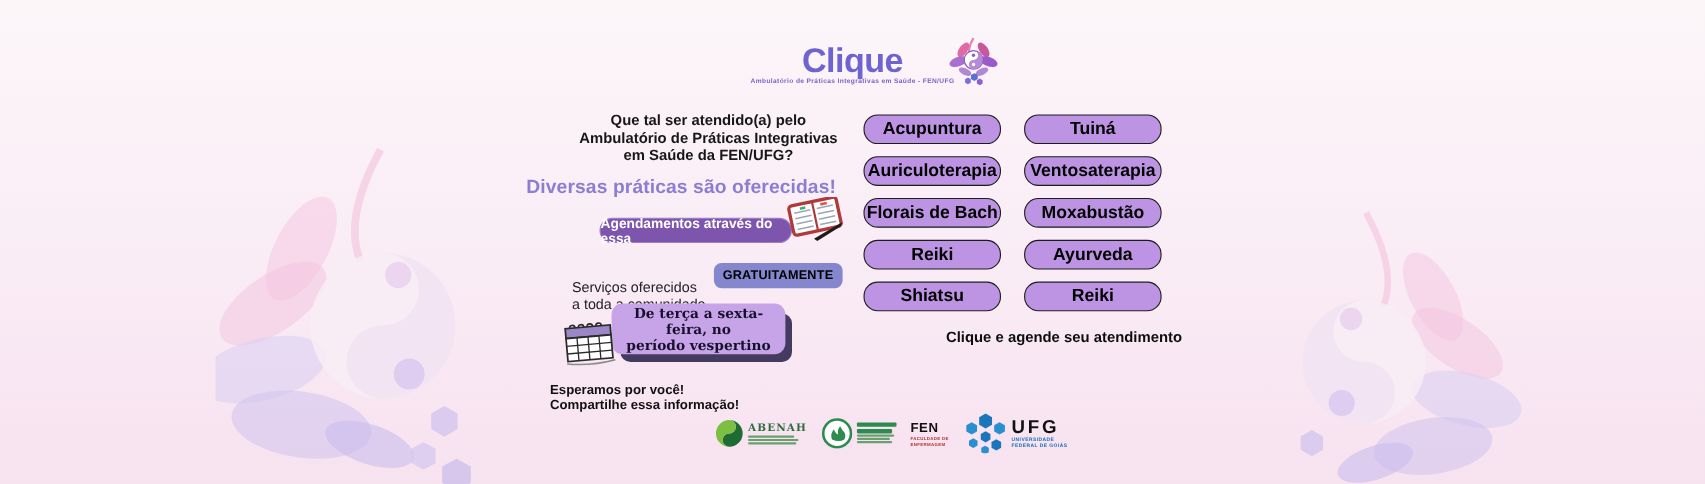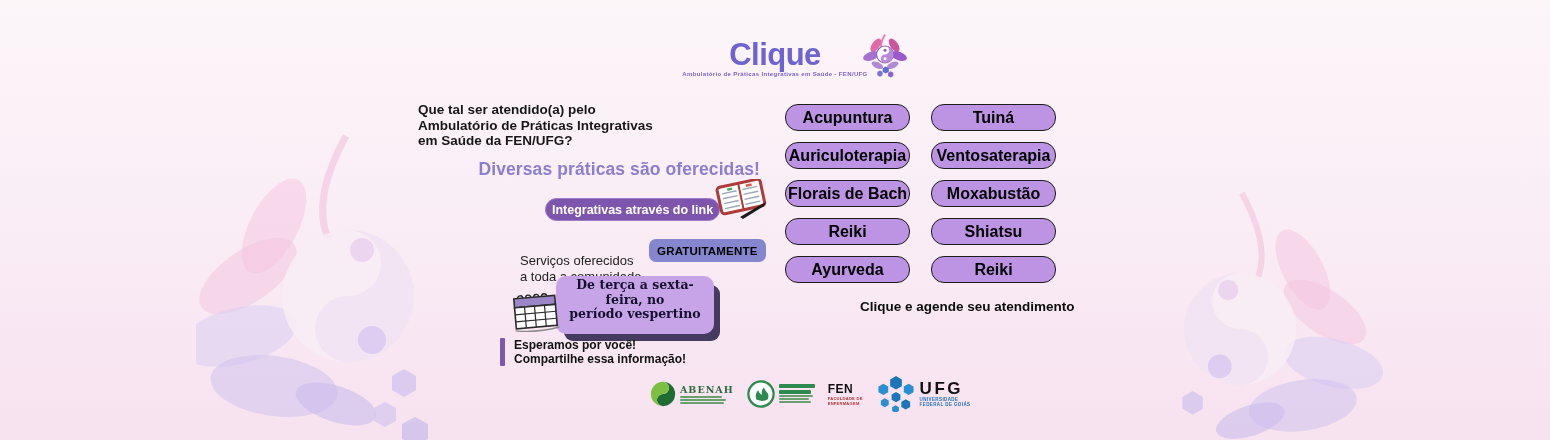--- a/index.html
+++ b/index.html
@@ -24,21 +24,21 @@
     line-height:30px;
   }
   .logo-subtitle {
     font-size:6px; font-weight:700; color:#7a62ce; letter-spacing:0.35px; margin-top:1px;
     white-space:nowrap;
   }
   .logo-flower { position:absolute; right:-40px; top:-7px; width:46px; height:46px; }
 
   
   .intro {
-    position:absolute; top:102px; right:832px; width:300px; text-align:left;
+    position:absolute; top:102px; right:756px; width:300px; text-align:center;
     font-size:13.5px; font-weight:700; color:#171717; line-height:15.5px;
   }
   .highlight-line {
     position:absolute; top:159px; right:790px; white-space:nowrap;
     font-size:17.5px; font-weight:800; color:#8b7ed0; letter-spacing:0.1px;
   }
 
   .link-btn {
     position:absolute; left:545px; top:198px; width:175px; height:23px;
     background:#7e55ad; border-radius:12px; border:1px solid #9d7cc6;
@@ -52,29 +52,29 @@
     font-family:Liberation Sans, sans-serif; font-size:13px; line-height:15.5px; color:#222;margin-top:20px;
   }
   .free-badge {
     position:absolute; left:649px; top:239px; height:23px; padding:0 8px;
     background:#8487ce; border-radius:7px;
     display:flex; align-items:center; justify-content:center;
     font-size:11.5px; font-weight:800; color:#000; letter-spacing:0.2px; white-space:nowrap;
   }
 
   .schedule-box {
-    position:absolute; left:556px; top:276px; width:158px; padding:2px 6px 12px;
+    position:absolute; left:556px; top:276px; width:158px; padding:2px 6px 0;
     background:#c7a4e7; border-radius:10px; text-align:center;
     font-family:"DejaVu Serif", serif; font-size:12.5px; font-weight:700;
     color:#15102e; line-height:14.5px;
     box-shadow:7px 8px 0 -1px #453a60;
   }
   .calendar-icon { position:absolute; left:510px; top:287px; width:52px; height:46px; }
 
-  .closing { position:absolute; left:500px; top:338px; display:flex; gap:9px; align-items:stretch; }
+  .closing { position:absolute; left:500px; top:338px; display:flex; gap:9px; align-items:stretch;flex-direction:column; }
   .closing-bar { width:5px; background:#7d58ae; border-radius:1px; }
   .closing-text { font-size:12px; font-weight:600; color:#111; line-height:14px; }
 
   
   .practices {
     position:absolute; left:785px; top:104px;
     display:grid; grid-template-columns:125px 125px; column-gap:21px; row-gap:11px;
   }
   .pill {
     height:27px; background:#bd93e3; border:1.6px solid #1c1c1c; border-radius:13px;
@@ -158,21 +158,21 @@
   </div>
 
   <div class="intro">
     <div>Que tal ser atendido(a) pelo</div>
     <div>Ambulatório de Práticas Integrativas</div>
     <div>em Saúde da FEN/UFG?</div>
   </div>
 
   <div class="highlight-line">Diversas práticas são oferecidas!</div>
 
-  <div class="link-btn">Integrativas através do link</div>
+  <div class="link-btn">Agendamentos através do essa</div>
 
   <svg class="book-icon" viewBox="0 0 58 42">
     <g transform="rotate(-12 29 18)">
       <rect x="7" y="4" width="44" height="27" rx="3" fill="#ffffff" stroke="#b03a3a" stroke-width="3"></rect>
       <line x1="29" y1="4" x2="29" y2="31" stroke="#b03a3a" stroke-width="2"></line>
       <line x1="11" y1="11" x2="26" y2="11" stroke="#9aa7b8" stroke-width="1.4"></line>
       <line x1="11" y1="16" x2="26" y2="16" stroke="#9aa7b8" stroke-width="1.4"></line>
       <line x1="11" y1="21" x2="26" y2="21" stroke="#9aa7b8" stroke-width="1.4"></line>
       <line x1="11" y1="26" x2="26" y2="26" stroke="#9aa7b8" stroke-width="1.4"></line>
       <line x1="32" y1="11" x2="47" y2="11" stroke="#9aa7b8" stroke-width="1.4"></line>
@@ -223,22 +223,22 @@
   </div>
 
   <div class="practices">
     <div class="pill">Acupuntura</div>
     <div class="pill">Tuiná</div>
     <div class="pill">Auriculoterapia</div>
     <div class="pill">Ventosaterapia</div>
     <div class="pill">Florais de Bach</div>
     <div class="pill">Moxabustão</div>
     <div class="pill">Reiki</div>
+    <div class="pill">Ayurveda</div>
     <div class="pill">Shiatsu</div>
-    <div class="pill">Ayurveda</div>
     <div class="pill">Reiki</div>
   </div>
 
   <div class="cta">Clique e agende seu atendimento</div>
 
   <div class="footer">
 
     <div class="flogo">
       <svg width="26" height="30" viewBox="0 0 30 30">
         <path d="M15 1 a14 14 0 0 1 0 28 a7 7 0 0 1 0 -14 a7 7 0 0 0 0 -14" fill="#1e6b34"></path>

